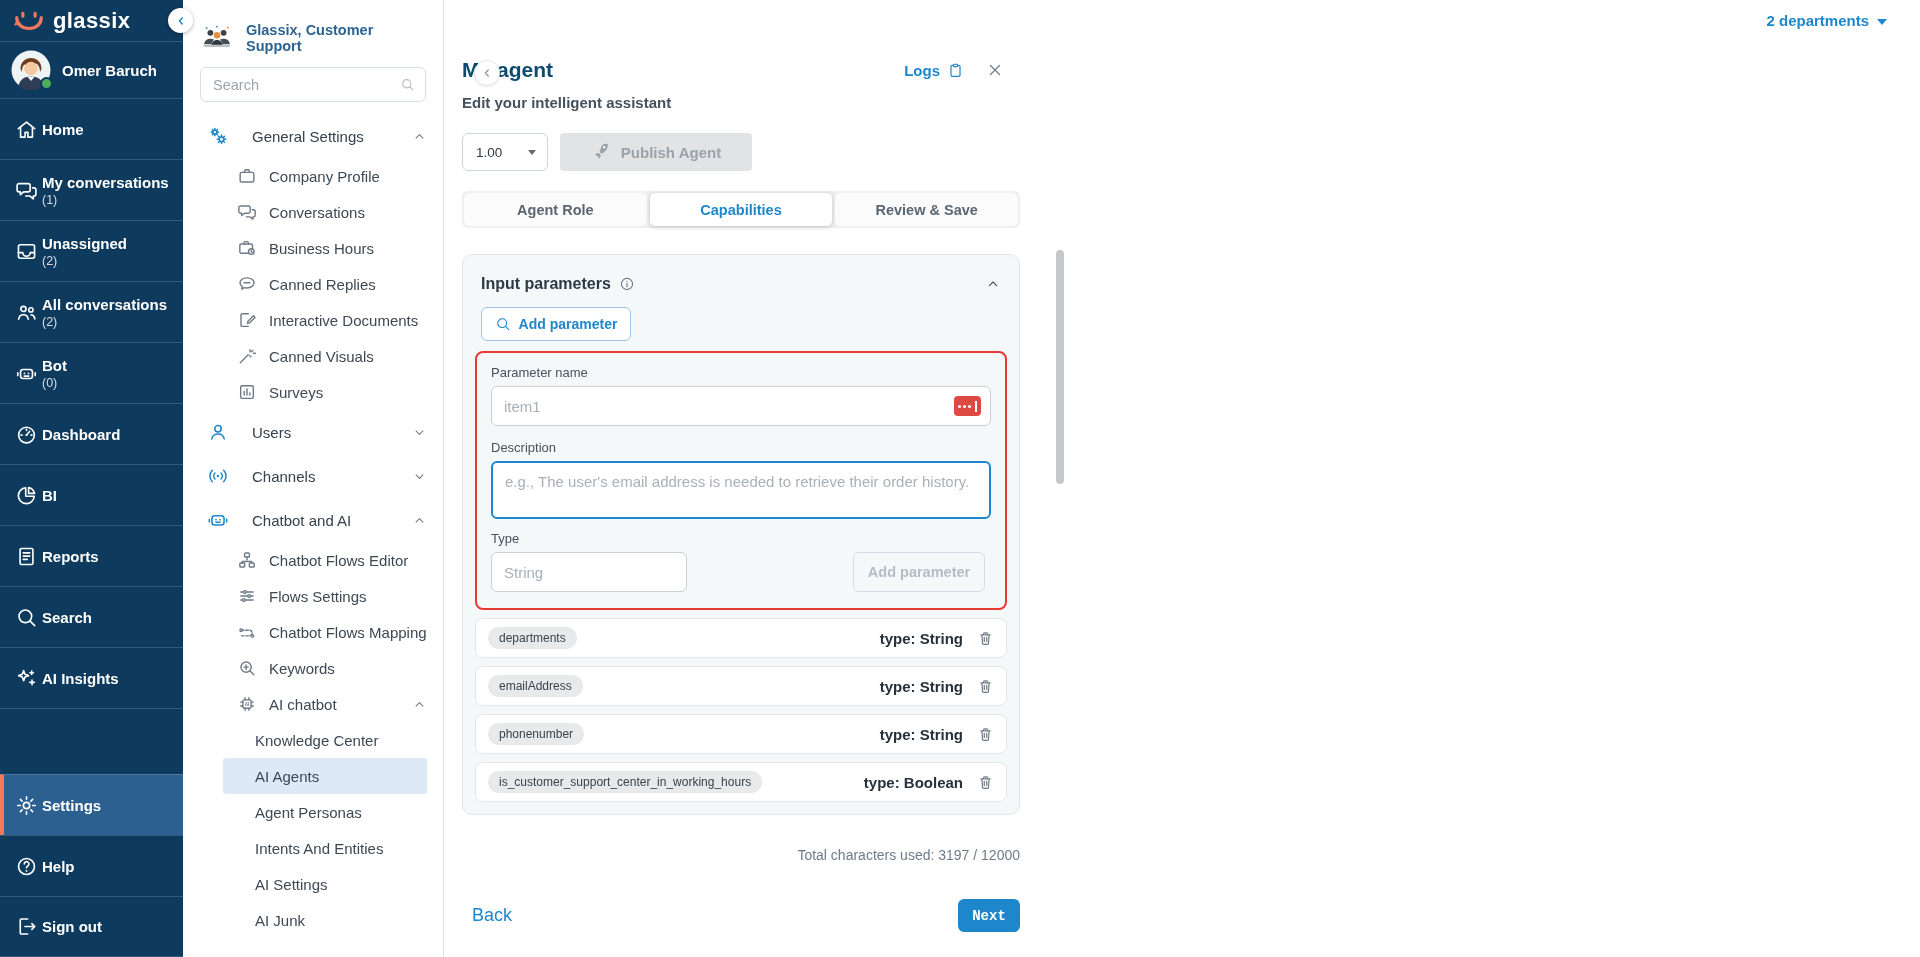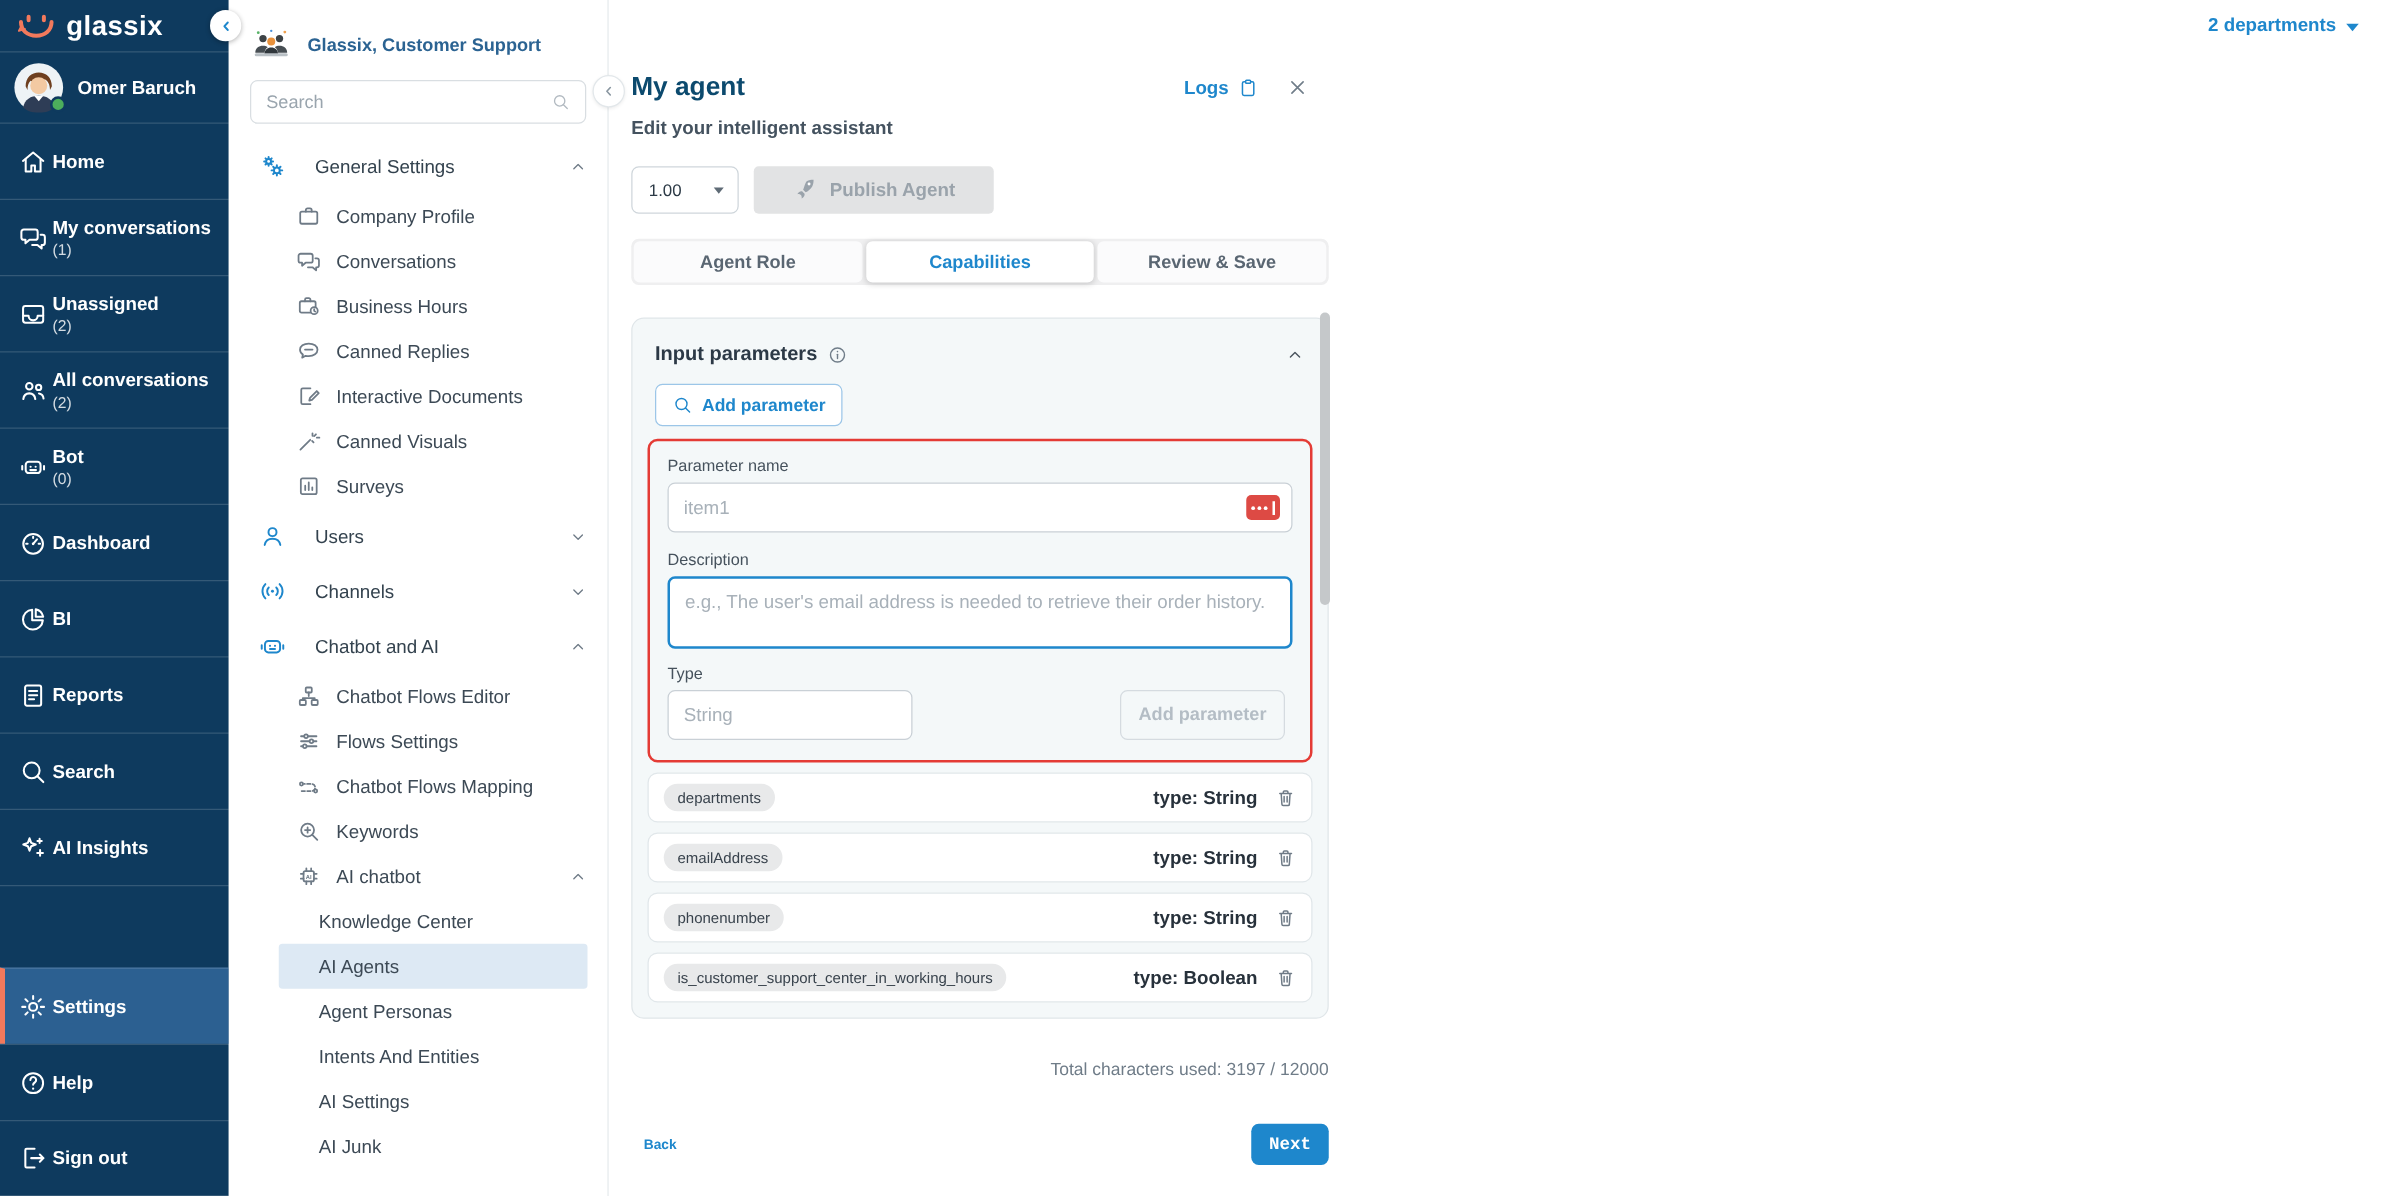--- a/index.html
+++ b/index.html
@@ -28,21 +28,21 @@
   .sidebar-spacer { flex: 1; border-top: 1px solid rgba(255,255,255,.16); }
   .nav-bottom .nav-item:last-child { border-bottom: 1px solid rgba(255,255,255,.16); }
 
   
   .round-btn { position: absolute; background: #fff; border-radius: 50%; display: flex; align-items: center; justify-content: center; cursor: pointer; z-index: 20; }
   .round-btn svg { width: 12px; height: 12px; }
   .collapse-primary { left: 168px; top: 8px; width: 25px; height: 25px; color: #1e87cc; box-shadow: 0 1px 4px rgba(0,0,0,.3); }
   .collapse-subnav { left: 474px; top: 60px; width: 26px; height: 26px; color: #8a97a1; border: 1px solid #e2e7ea; box-shadow: 0 1px 3px rgba(0,0,0,.08); }
 
   
-  .subnav { width: 304px; flex: none; background: #fff; border-right: 1px solid #e2e7ea; padding-top: 14px; overflow: hidden; }
+  .subnav { width: 261px; flex: none; background: #fff; border-right: 1px solid #e2e7ea; padding-top: 14px; overflow: hidden; }
   .team-row { display: flex; align-items: center; gap: 12px; padding: 8px 17px 11px; }
   .team-ic { width: 34px; height: 29px; flex: none; }
   .team-ic svg { width: 100%; height: 100%; }
   .team-label { font-size: 14.5px; font-weight: 700; color: #2b6392; }
   .search-box { margin: 2px 17px 12px; height: 35px; border: 1px solid #d9dee2; border-radius: 6px; display: flex; align-items: center; padding: 0 12px; background: #fff; }
   .search-box input { border: none; outline: none; flex: 1; font-size: 14.5px; color: #5a6670; font-family: inherit; background: transparent; }
   .search-box input::placeholder { color: #9aa5ae; }
   .search-ic { width: 15px; height: 15px; color: #b2bac1; flex: none; }
   .search-ic svg { width: 100%; height: 100%; }
   .tree-item { display: flex; align-items: center; padding-right: 16px; cursor: pointer; }
@@ -108,21 +108,21 @@
 
   .param-rows { margin: 8px 12px 0; }
   .param-row { height: 40px; background: #fff; border: 1px solid #e1e7ea; border-radius: 8px; display: flex; align-items: center; padding: 0 12px; margin-bottom: 8px; }
   .param-pill { background: #e8e9ea; border-radius: 11px; padding: 4px 11px; font-size: 12px; color: #39434d; font-weight: 500; white-space: nowrap; }
   .param-type { margin-left: auto; font-size: 15px; font-weight: 700; color: #27313b; margin-right: 14px; white-space: nowrap; }
   .trash-ic { width: 17px; height: 17px; color: #6f7b87; cursor: pointer; flex: none; }
   .trash-ic svg { width: 100%; height: 100%; }
 
   .chars-line { margin-top: 32px; text-align: right; font-size: 14px; color: #6f7c88; }
   .footer-row { margin-top: 36px; display: flex; align-items: center; }
-  .back-link { color: #1e87cc; font-size: 11px; font-weight: 700; margin-left: 10px; cursor: pointer; }
+  .back-link { color: #1e87cc; font-size: 18px; font-weight: 400; margin-left: 10px; cursor: pointer; }
   .next-btn { margin-left: auto; width: 62px; height: 33px; background: #1e87cc; color: #fff; border: none; border-radius: 6px; font-size: 14px; font-weight: 700; cursor: pointer; font-family: Liberation Mono, monospace; }
 
   .scrollbar-thumb { position: absolute; left: 1056px; top: 250px; width: 8px; height: 234px; background: #c5c8ca; border-radius: 4px; cursor: pointer; }
 </style>
 </head>
 <body>
 
 <div class="app">
 
   <aside class="sidebar">

